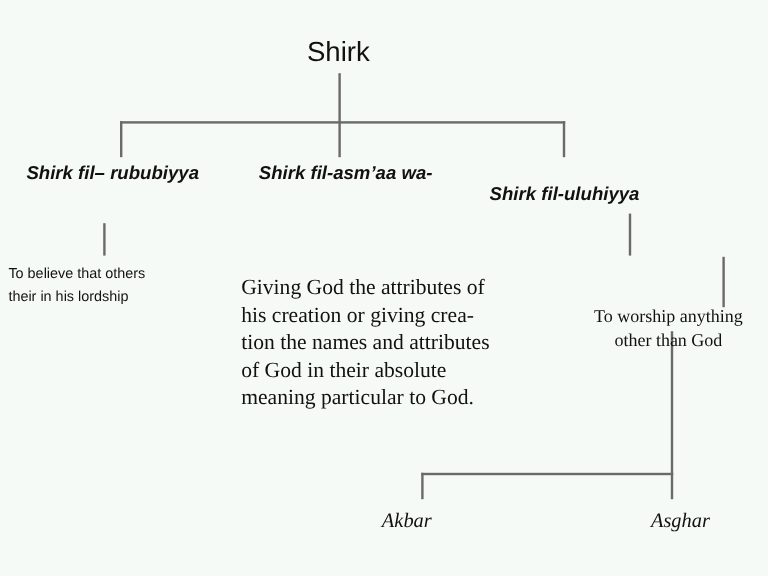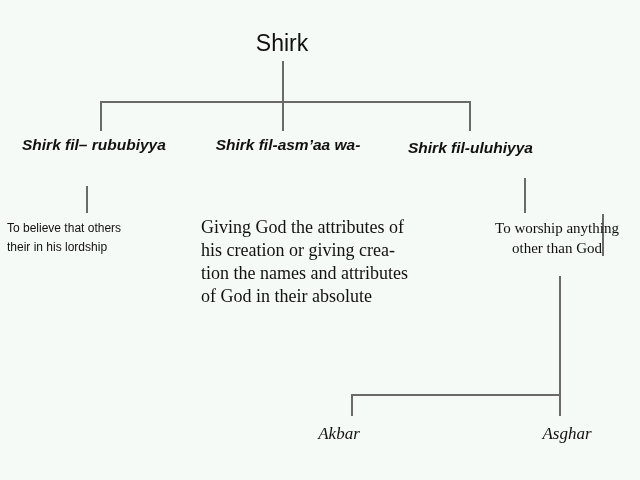--- a/index.html
+++ b/index.html
@@ -5,21 +5,21 @@
   html, body { margin:0; padding:0; }
   body { width:640px; height:480px; background:#f6faf6; position:relative; overflow:hidden; color:#111; }
   .abs { position:absolute; }
   .line { position:absolute; background:#6a6a6a; }
   .sans { font-family: "Liberation Sans", sans-serif; }
   .serif { font-family: "Liberation Serif", serif; }
   .root { left:230px; top:30px; width:104px; text-align:center; font-size:23px; }
   .cat { font-weight:bold; font-style:italic; font-size:15.5px; line-height:19px; }
   .desc-sans { font-size:12px; line-height:19px; }
   .desc-serif { font-size:18px; line-height:23px; }
-  .desc-small { font-size:15px; line-height:20px; text-align:center; }
+  .desc-small { font-size:15px; line-height:20px; text-align:center;margin-top:36px; }
   .leaf { font-size:17px; line-height:21px; text-align:center; }
   .leaf .name { font-style:italic; }
 </style>
 </head>
 <body>
 
 <div class="abs sans root">Shirk</div>
 
 <div class="line" style="left:282px; top:61px; width:2px; height:70px;"></div>
 <div class="line" style="left:100px; top:101px; width:371px; height:2px;"></div>
@@ -31,32 +31,33 @@
 <div class="line" style="left:602px; top:214px; width:2px; height:42px;"></div>
 
 <div class="line" style="left:559px; top:276px; width:2px; height:140px;"></div>
 <div class="line" style="left:351px; top:394px; width:210px; height:2px;"></div>
 <div class="line" style="left:351px; top:394px; width:2px; height:22px;"></div>
 
 <div class="abs sans cat" style="left:22px; top:135px; white-space:nowrap;">Shirk fil– rububiyya</div>
 <div class="abs sans cat" style="left:200px; top:135px; width:176px; text-align:center;">
   <div>Shirk fil-asm’aa wa-</div>
 </div>
-<div class="abs sans cat" style="left:408px; top:138px; white-space:nowrap;">Shirk fil-uluhiyya</div>
+<div class="abs sans cat" style="left:408px; top:153px; white-space:nowrap;">Shirk fil-uluhiyya</div>
 
 <div class="abs sans desc-sans" style="left:7px; top:219px; white-space:nowrap;">
   <div>To believe that others</div>
   <div>their in his lordship</div>
 </div>
 
-<div class="abs serif desc-serif" style="left:201px; top:216px; white-space:nowrap;">
+<div class="abs serif desc-serif" style="left:201px; top:228px; white-space:nowrap;">
   <div>Giving God the attributes of</div>
   <div>his creation or giving crea-</div>
   <div>tion the names and attributes</div>
   <div>of God in their absolute</div>
+  <div>meaning particular to God.</div>
 </div>
 
 <div class="abs serif desc-small" style="left:482px; top:218px; width:150px;">
   <div>To worship anything</div>
   <div>other than God</div>
 </div>
 
 <div class="abs serif leaf" style="left:280px; top:423px; width:118px;">
   <div class="name">Akbar</div>
 </div>

